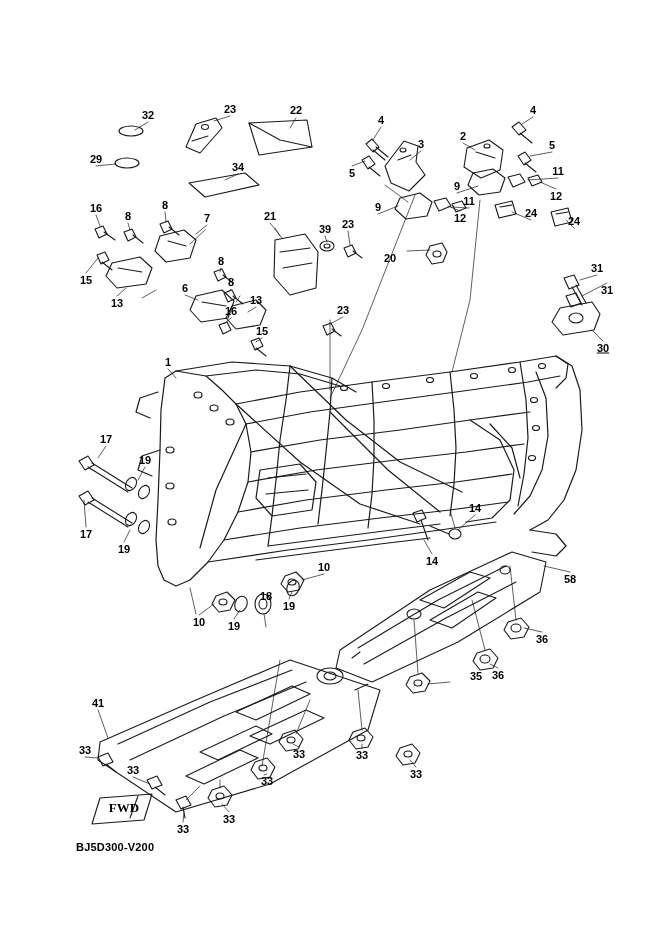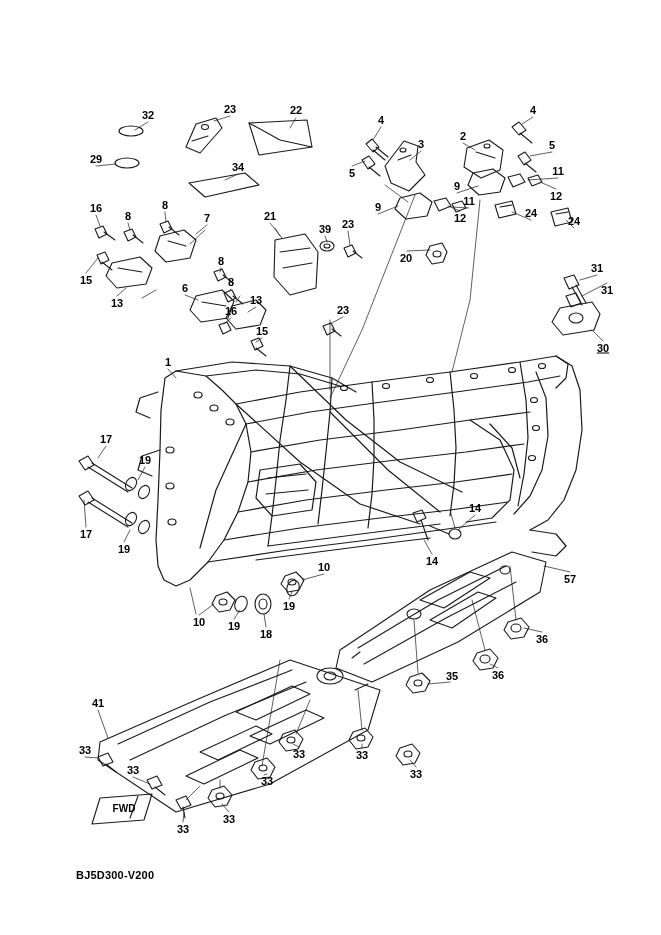--- a/index.html
+++ b/index.html
@@ -37,22 +37,22 @@
   #part-code {
     position: absolute;
     font-family: "Liberation Sans", sans-serif;
     font-size: 11px;
     font-weight: bold;
     color: #000000;
     letter-spacing: 0.2px;
   }
   #fwd-label {
     position: absolute;
-    font-family: Liberation Sans, sans-serif;
-    font-size: 10px;
+    font-family: Liberation Serif, serif;
+    font-size: 13px;
     font-weight: bold;
     color: #000000;
     transform: translate(-50%, -50%);
   }
 </style>
 </head>
 <body>
 
 <div id="page">
 
@@ -518,57 +518,57 @@
       <div class="callout" style="left: 96px; top: 208px;">16</div>
       <div class="callout" style="left: 128px; top: 216px;">8</div>
       <div class="callout" style="left: 165px; top: 205px;">8</div>
       <div class="callout" style="left: 207px; top: 218px;">7</div>
       <div class="callout" style="left: 270px; top: 216px;">21</div>
       <div class="callout" style="left: 325px; top: 229px;">39</div>
       <div class="callout" style="left: 348px; top: 224px;">23</div>
       <div class="callout" style="left: 378px; top: 207px;">9</div>
       <div class="callout" style="left: 469px; top: 201px;">11</div>
       <div class="callout" style="left: 460px; top: 218px;">12</div>
-      <div class="callout" style="left: 406px; top: 258px;">20</div>
+      <div class="callout" style="left: 390px; top: 258px;">20</div>
       <div class="callout" style="left: 597px; top: 268px;">31</div>
       <div class="callout" style="left: 607px; top: 290px;">31</div>
       <div class="callout" style="left: 221px; top: 261px;">8</div>
       <div class="callout" style="left: 86px; top: 280px;">15</div>
       <div class="callout" style="left: 117px; top: 303px;">13</div>
       <div class="callout" style="left: 185px; top: 288px;">6</div>
       <div class="callout" style="left: 231px; top: 282px;">8</div>
       <div class="callout" style="left: 256px; top: 300px;">13</div>
       <div class="callout" style="left: 231px; top: 311px;">16</div>
       <div class="callout" style="left: 343px; top: 310px;">23</div>
       <div class="callout" style="left: 262px; top: 331px;">15</div>
       <div class="callout" style="left: 603px; top: 348px; text-decoration: underline;">30</div>
       <div class="callout" style="left: 168px; top: 362px;">1</div>
       <div class="callout" style="left: 106px; top: 439px;">17</div>
       <div class="callout" style="left: 145px; top: 460px;">19</div>
       <div class="callout" style="left: 86px; top: 534px;">17</div>
       <div class="callout" style="left: 124px; top: 549px;">19</div>
       <div class="callout" style="left: 475px; top: 508px;">14</div>
       <div class="callout" style="left: 432px; top: 561px;">14</div>
-      <div class="callout" style="left: 570px; top: 579px;">57</div>
+      <div class="callout" style="left: 570px; top: 579px;">58</div>
       <div class="callout" style="left: 324px; top: 567px;">10</div>
       <div class="callout" style="left: 289px; top: 606px;">19</div>
       <div class="callout" style="left: 199px; top: 622px;">10</div>
       <div class="callout" style="left: 234px; top: 626px;">19</div>
-      <div class="callout" style="left: 266px; top: 634px;">18</div>
+      <div class="callout" style="left: 266px; top: 596px;">18</div>
       <div class="callout" style="left: 542px; top: 639px;">36</div>
       <div class="callout" style="left: 498px; top: 675px;">36</div>
-      <div class="callout" style="left: 452px; top: 676px;">35</div>
+      <div class="callout" style="left: 476px; top: 676px;">35</div>
       <div class="callout" style="left: 98px; top: 703px;">41</div>
       <div class="callout" style="left: 85px; top: 750px;">33</div>
       <div class="callout" style="left: 133px; top: 770px;">33</div>
       <div class="callout" style="left: 299px; top: 754px;">33</div>
       <div class="callout" style="left: 362px; top: 755px;">33</div>
       <div class="callout" style="left: 416px; top: 774px;">33</div>
       <div class="callout" style="left: 267px; top: 781px;">33</div>
       <div class="callout" style="left: 183px; top: 829px;">33</div>
       <div class="callout" style="left: 229px; top: 819px;">33</div>
     </div>
 
   <div id="fwd-label" style="left:124px; top:808px;">FWD</div>
 
-  <div id="part-code" style="left:76px; top:841px;margin-top:28px;">BJ5D300-V200</div>
+  <div id="part-code" style="left:76px; top:841px;">BJ5D300-V200</div>
 
 </div>
 
 </body></html>

